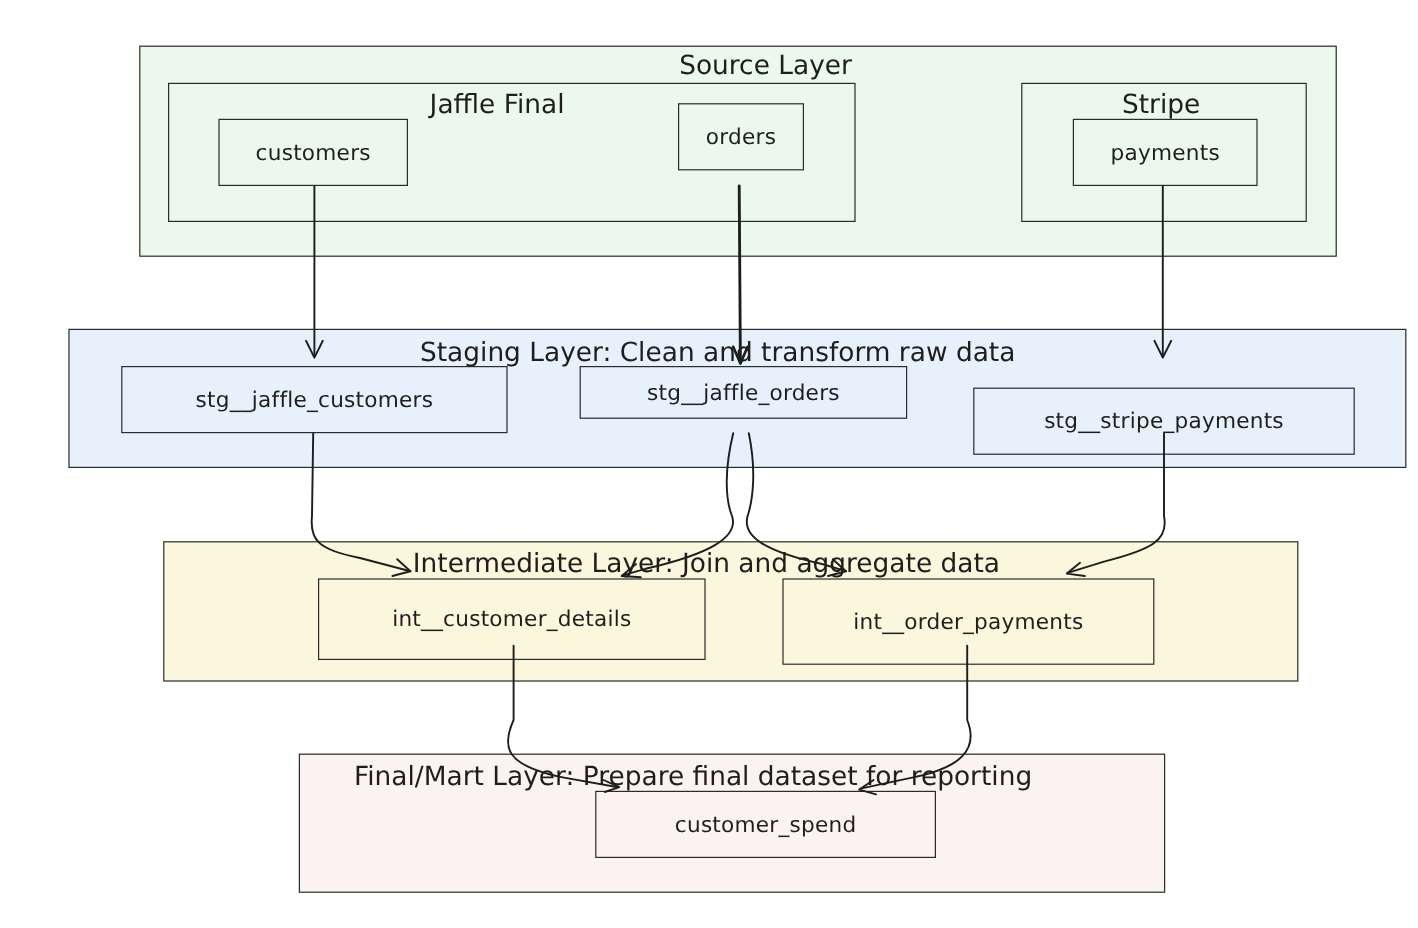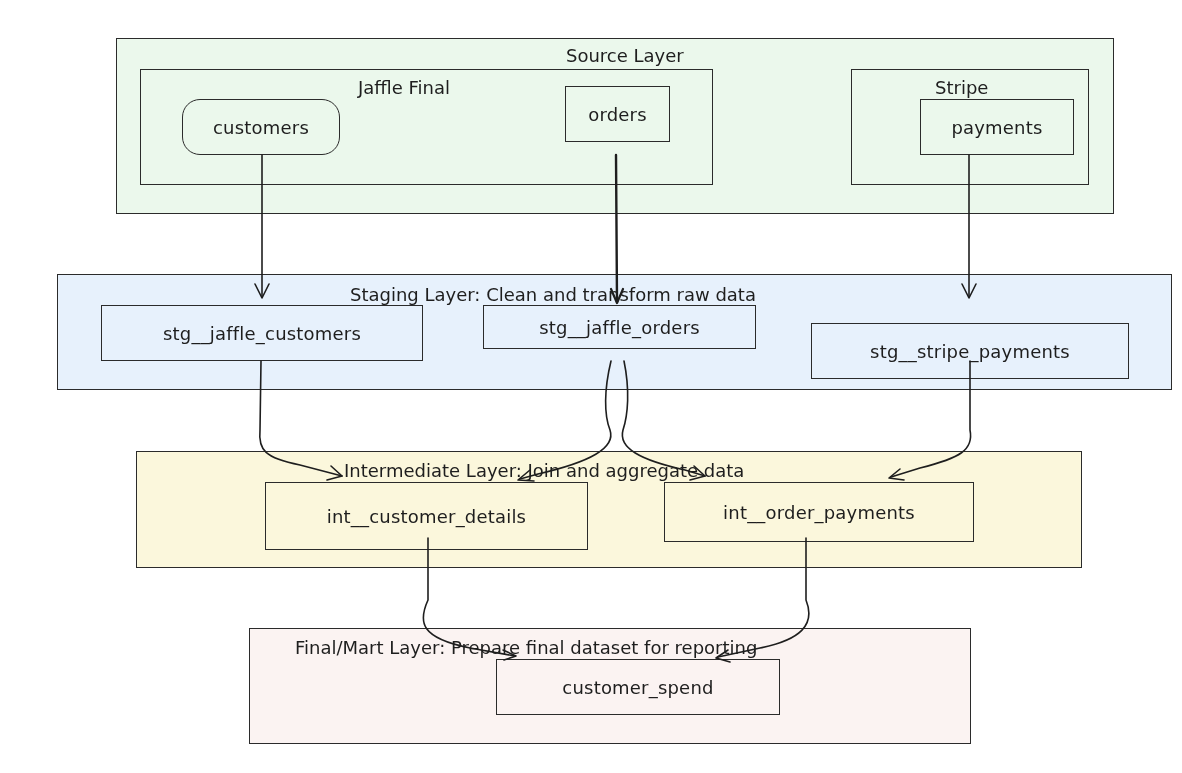--- a/index.html
+++ b/index.html
@@ -3,54 +3,54 @@
 <meta charset="utf-8">
 <style>
   html, body { margin: 0; padding: 0; background: #ffffff; }
   body { width: 1182px; height: 773px; position: relative; overflow: hidden;
          font-family: "DejaVu Sans", sans-serif; color: #1e1e1e; }
   .layer { position: absolute; border: 1.6px solid #2b2b2b; box-sizing: border-box; }
   .group { position: absolute; border: 1.6px solid #2b2b2b; box-sizing: border-box; }
   .node { position: absolute; border: 1.6px solid #2b2b2b; box-sizing: border-box;
           display: flex; align-items: center; justify-content: center;
           font-size: 18px; letter-spacing: 0.2px; white-space: nowrap; }
-  .title { position: absolute; font-size: 18px; white-space: nowrap; line-height: 22px; }
+  .title { position: absolute; font-size: 22px; white-space: nowrap; line-height: 22px; }
   svg.edges { position: absolute; left: 0; top: 0; width: 1182px; height: 773px; pointer-events: none; }
   svg.edges path { fill: none; stroke: #1e1e1e; stroke-width: 1.6; stroke-linecap: round; stroke-linejoin: round; }
 </style>
 </head>
 <body>
 
 <div class="layer" style="left:116px; top:38px; width:998px; height:176px; background:#ebf8ec;">
 </div>
 <div class="title" style="left:566px; top:45px;">Source Layer</div>
 
 <div class="group" style="left:140px; top:69px; width:573px; height:116px;"></div>
 <div class="title" style="left:358px; top:77px;">Jaffle Final</div>
 
-<div class="node" style="left:182px; top:99px; width:158px; height:56px;border-radius:18px;">customers</div>
+<div class="node" style="left:182px; top:99px; width:158px; height:56px;">customers</div>
 <div class="node" style="left:565px; top:86px; width:105px; height:56px;">orders</div>
 
 <div class="group" style="left:851px; top:69px; width:238px; height:116px;"></div>
 <div class="title" style="left:935px; top:77px;">Stripe</div>
 
-<div class="node" style="left:920px; top:99px; width:154px; height:56px;">payments</div>
+<div class="node" style="left:894px; top:99px; width:154px; height:56px;">payments</div>
 
 <div class="layer" style="left:57px; top:274px; width:1115px; height:116px; background:#e7f1fc;"></div>
 <div class="title" style="left:350px; top:284px;">Staging Layer: Clean and transform raw data</div>
 
 <div class="node" style="left:101px; top:305px; width:322px; height:56px;text-align:center;">stg__jaffle_customers</div>
 <div class="node" style="left:483px; top:305px; width:273px; height:44px;">stg__jaffle_orders</div>
 <div class="node" style="left:811px; top:323px; width:318px; height:56px;">stg__stripe_payments</div>
 
 <div class="layer" style="left:136px; top:451px; width:946px; height:117px; background:#fbf7dc;"></div>
 <div class="title" style="left:344px; top:460px;">Intermediate Layer: Join and aggregate data</div>
 
 <div class="node" style="left:265px; top:482px; width:323px; height:68px;">int__customer_details</div>
-<div class="node" style="left:652px; top:482px; width:310px; height:60px;margin-left:12px;">int__order_payments</div>
+<div class="node" style="left:652px; top:482px; width:310px; height:72px;">int__order_payments</div>
 
 <div class="layer" style="left:249px; top:628px; width:722px; height:116px; background:#fbf3f2;"></div>
 <div class="title" style="left:295px; top:637px;">Final/Mart Layer: Prepare final dataset for reporting</div>
 
 <div class="node" style="left:496px; top:659px; width:284px; height:56px;">customer_spend</div>
 
 <svg class="edges" viewBox="0 0 1182 773">
 
   <path d="M262,155 L262,297"></path>
   <path d="M255,284 L262,298 L269,284"></path>

